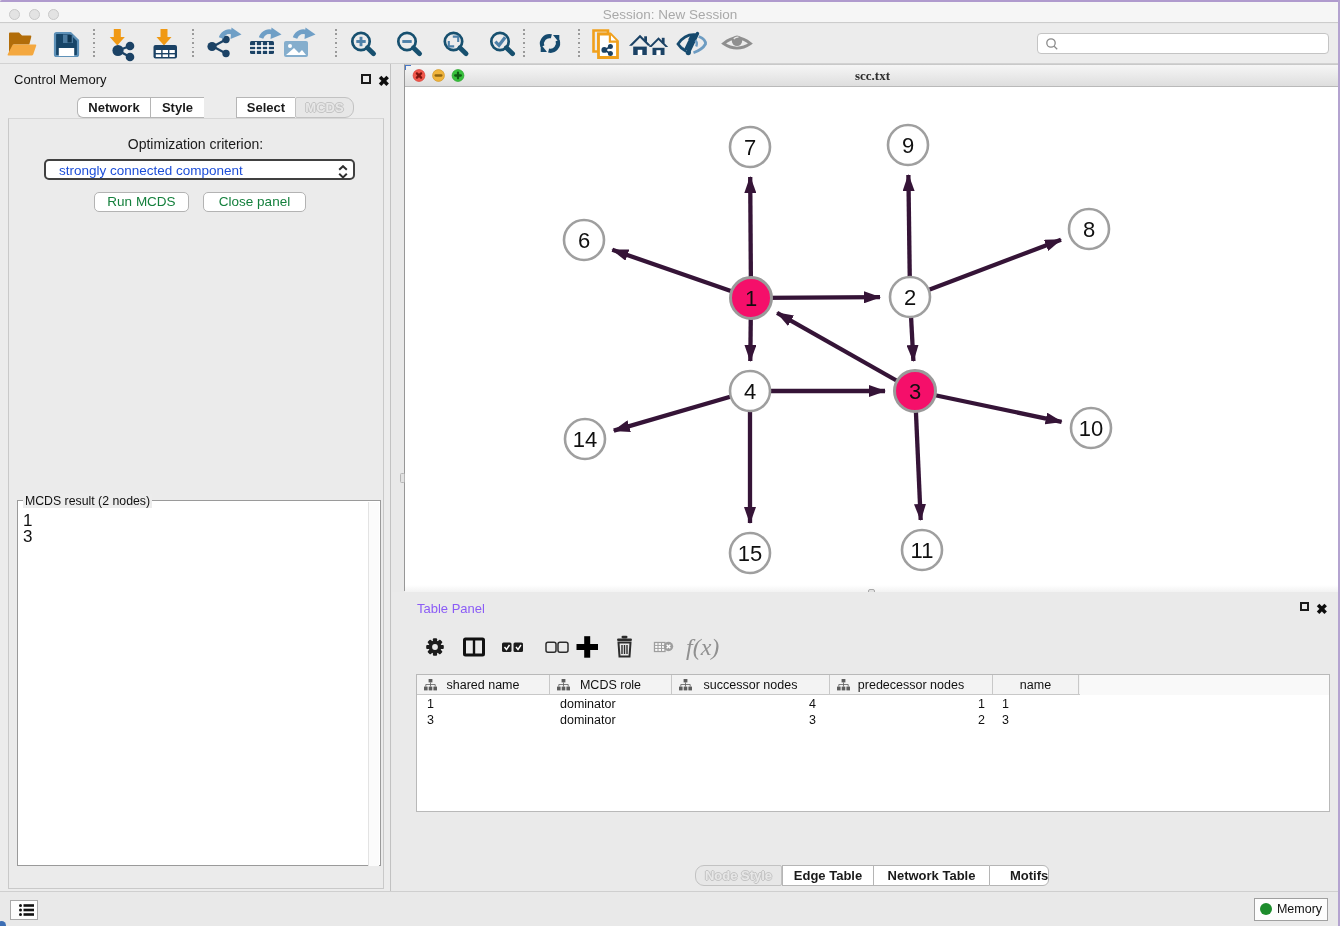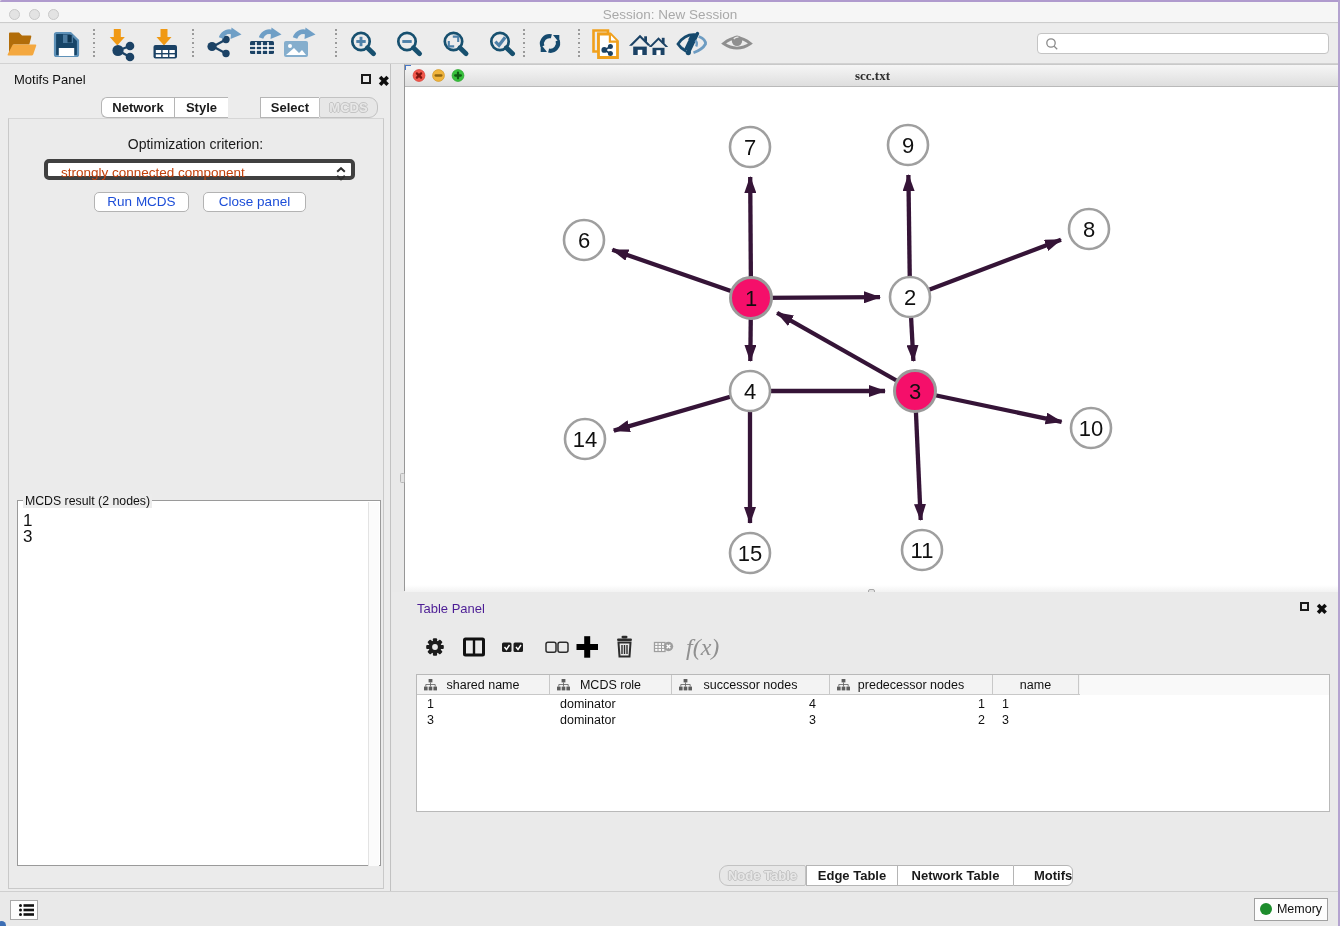--- a/index.html
+++ b/index.html
@@ -16,40 +16,40 @@
 .tbsep { position:absolute; top:5px; height:30px; width:1.5px; background:repeating-linear-gradient(to bottom, #9a9a9a 0px, #9a9a9a 1.6px, rgba(0,0,0,0) 1.6px, rgba(0,0,0,0) 4.4px); }
 #searchbox { position:absolute; left:1037px; top:9px; width:292px; height:21px; background:#fff; border:1px solid #c4c4c4; border-radius:4px; }
 
 
 #cpanel { left:0; top:64px; width:391px; height:829px; background:#ececec; border-right:1px solid #c2c2c2; }
 #cp-title { left:14px; top:72px; font-size:13px; color:#111; }
 #cp-float { left:361px; top:74px; width:10px; height:10px; border:2px solid #1a1a1a; }
 .xicon { font-size:14px; font-weight:bold; color:#0d0d0d; line-height:1; }
 #cp-tabs { left:77px; top:97px; height:21px; display:flex; }
 .tabseg { height:21px; border:1px solid #b5b5b5; border-right:none; background:#fff; font-size:13px; font-weight:bold; color:#1a1a1a; text-align:center; line-height:19px; }
-.tabseg.first { border-radius:6px 0 0 6px;margin-left:24px; }
+.tabseg.first { border-radius:6px 0 0 6px; }
 .tabseg.sel { background:#e7e7e7; color:#e7e7e7; text-shadow:0 1px 0 #c4c4c4, 0 -1px 0 #c4c4c4, 1px 0 0 #c4c4c4, -1px 0 0 #c4c4c4; border:1px solid #c2c2c2; }
 #cp-content { left:8px; top:118px; width:376px; height:771px; background:#ebebeb; border:1px solid #c9c9c9; border-top:1px solid #d6d6d6; }
 #optlabel { left:0; top:136px; width:391px; text-align:center; font-size:14px; color:#1a1a1a; }
-#dropdown { left:44px; top:159px; width:311px; height:21px; background:#fff; border:4px solid #404040; border-radius:5px; font-size:13.5px; color:#c2410c; line-height:19px; padding-left:13px; }
-.btn { position:absolute; height:20px; background:#fff; border:1px solid #b3b3b3; border-radius:5px; font-size:13.5px; color:#1d4ed8; text-align:center; line-height:18px; }
+#dropdown { left:44px; top:159px; width:311px; height:21px; background:#fff; border:2px solid #404040; border-radius:5px; font-size:13.5px; color:#1d4ed8; line-height:19px; padding-left:13px; }
+.btn { position:absolute; height:20px; background:#fff; border:1px solid #b3b3b3; border-radius:5px; font-size:13.5px; color:#15803d; text-align:center; line-height:18px; }
 #fieldset { left:17px; top:500px; width:364px; height:366px; border:1px solid #9a9a9a; background:#fff; }
 #fs-legend { left:23px; top:494px; background:#ececec; padding:0 2px; font-size:12.3px; color:#111; }
 #fs-scroll { position:absolute; right:1px; top:1px; width:11px; height:364px; background:#fbfbfb; border-left:1px solid #e3e3e3; }
 #fs-text { position:absolute; left:5px; top:11.5px; font-size:17px; color:#111; line-height:16.1px; }
 
 
 #netwin { left:404px; top:64px; width:936px; height:527px; border-left:1px solid #979797; border-top:1px solid #c9c9c9; background:#fff; }
 #nw-titlebar { position:absolute; left:0; top:0; width:935px; height:22px; background:linear-gradient(#f6f6f6,#dedede); border-bottom:1px solid #b9b9b9; }
 #nw-title { position:absolute; left:0; top:3px; width:100%; text-align:center; font-size:13px; font-weight:600; color:#2c2c2c;font-family:Liberation Serif, serif; }
 #nw-canvas { position:absolute; left:0; top:23px; width:935px; height:504px; background:linear-gradient(#ffffff 0 497px, #f2f2f2 504px); }
 
 
 #tpanel { left:392px; top:592px; width:948px; height:301px; background:#eaeaea; }
-#tp-title { position:absolute; left:25px; top:9px; font-size:13px; color:#4c1d95;text-align:center; }
+#tp-title { position:absolute; left:25px; top:9px; font-size:13px; color:#8b5cf6;text-align:center; }
 #tp-toolbar { position:absolute; left:13px; top:33px; width:927px; height:35px; }
 #ttable { position:absolute; left:24px; top:82px; width:914px; height:138px; background:#fff; border:1px solid #b9b9b9; }
 #thead { position:absolute; left:0; top:0; height:20px; width:912px; background:#f3f3f3; border-bottom:1px solid #c8c8c8; }
 .th { position:absolute; top:0; height:20px; border-right:1px solid #c8c8c8; font-size:12.5px; color:#111; text-align:center; line-height:20px; }
 .td { position:absolute; font-size:12.5px; color:#111; height:16px; line-height:16px; }
 .sitemap { position:absolute; left:7px; top:4px; }
 #tp-tabs { position:absolute; left:303px; top:273px; height:21px; display:flex; }
 
 #statusbar { left:0; top:891px; width:1340px; height:35px; background:#e9e9e9; border-top:1px solid #cfcfcf; }
 #mini-btn { position:absolute; left:10px; top:8px; width:28px; height:20px; background:#fdfdfd; border:1px solid #a8a8a8; }
@@ -218,21 +218,21 @@
   <div class="tbsep" style="left:578px;"></div>
   <div id="searchbox">
     <svg width="16" height="16" style="position:absolute;left:6px;top:2px;" viewBox="0 0 16 16">
         <circle cx="7" cy="7" r="4.2" fill="none" stroke="#8a8a8a" stroke-width="1.3"></circle>
         <line x1="10.2" y1="10.2" x2="13.2" y2="13.2" stroke="#8a8a8a" stroke-width="1.3"></line>
       </svg>
   </div>
 </div>
 
 <div class="abs" id="cpanel"></div>
-<div class="abs" id="cp-title">Motifs Panel</div>
+<div class="abs" id="cp-title">Control Memory</div>
 <div class="abs" id="cp-float"></div>
 <div class="abs xicon" style="left:378px; top:73.5px;">✖</div>
 <div class="abs" id="cp-tabs">
   <div class="tabseg first" style="width:73px;">Network</div>
   <div class="tabseg" style="width:54px;">Style</div>
   <div class="tabseg" style="width:59px;margin-left:32px;">Select</div>
   <div class="tabseg sel" style="width:59px; border-radius:2px 9px 9px 2px;">MCDS</div>
 </div>
 <div class="abs" id="cp-content"></div>
 <div class="abs" id="optlabel">Optimization criterion:</div>
@@ -418,21 +418,21 @@
     <div class="td" style="left:255px; top:21px; width:144px; text-align:right;">4</div>
     <div class="td" style="left:413px; top:21px; width:155px; text-align:right;">1</div>
     <div class="td" style="left:585px; top:21px;">1</div>
     <div class="td" style="left:10px; top:37px;">3</div>
     <div class="td" style="left:143px; top:37px;">dominator</div>
     <div class="td" style="left:255px; top:37px; width:144px; text-align:right;">3</div>
     <div class="td" style="left:413px; top:37px; width:155px; text-align:right;">2</div>
     <div class="td" style="left:585px; top:37px;">3</div>
   </div>
   <div id="tp-tabs">
-    <div class="tabseg first sel" style="border-radius:9px 2px 2px 9px; width:87px;">Node Table</div>
+    <div class="tabseg first sel" style="border-radius:9px 2px 2px 9px; width:87px;">Node Style</div>
     <div class="tabseg" style="width:91px;">Edge Table</div>
     <div class="tabseg" style="width:116px;">Network Table</div>
     <div class="tabseg" style="border-right:1px solid #b5b5b5; border-radius:0 6px 6px 0; width:60px;padding-left:20px;">Motifs</div>
   </div>
 </div>
 <div class="abs" id="cp-float2" style="left:1300px; top:602px; width:9px; height:9px; border:2px solid #1a1a1a;"></div>
 <div class="abs xicon" style="left:1316px; top:601.5px;">✖</div>
 
 <div class="abs" id="statusbar">
   <div id="mini-btn">

